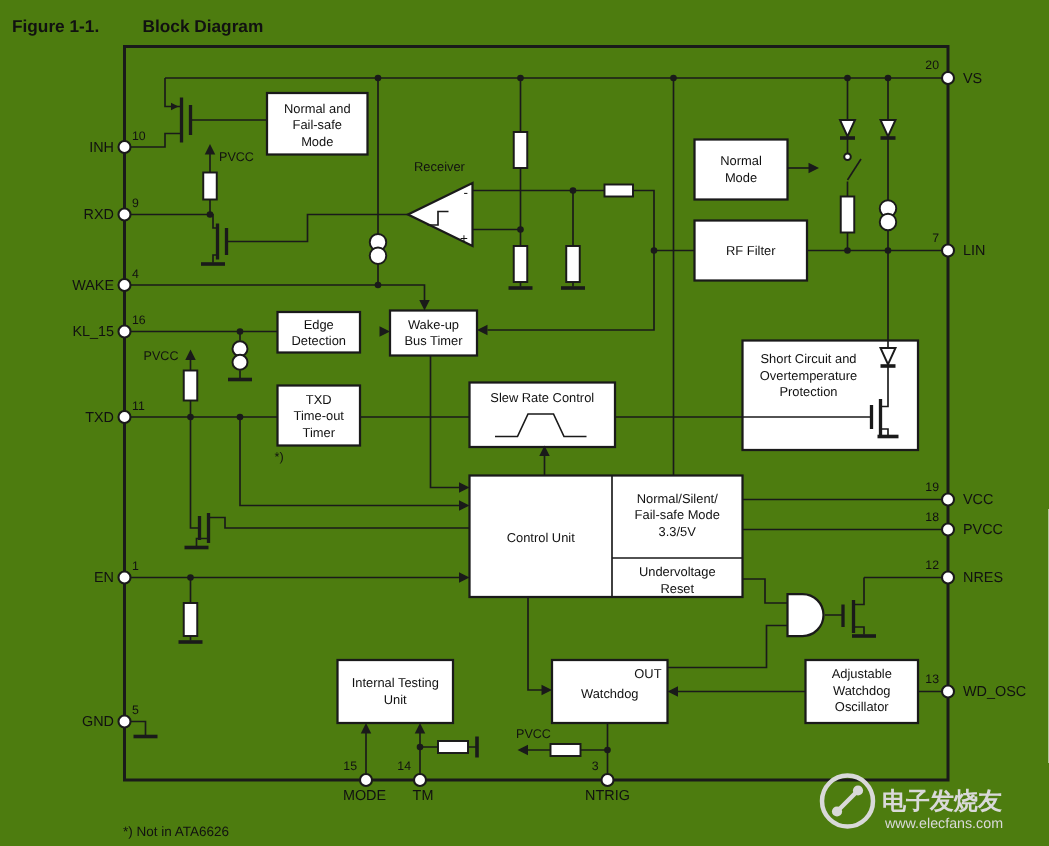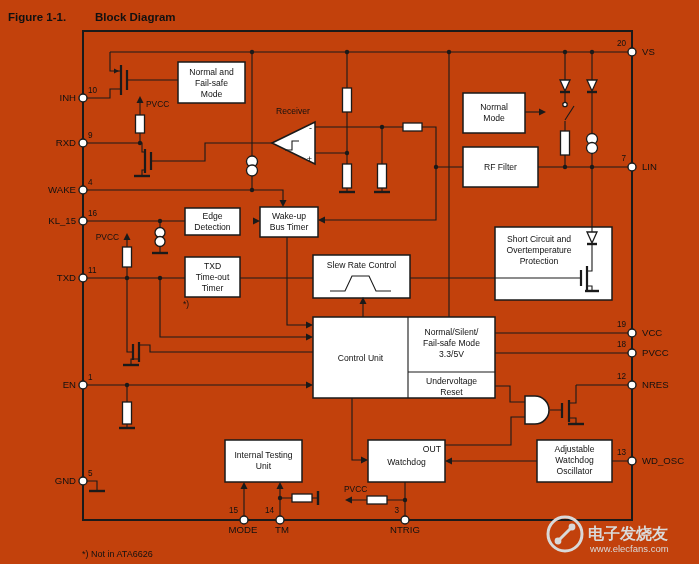--- a/index.html
+++ b/index.html
@@ -1,16 +1,16 @@
 <!DOCTYPE html>
 <html><head>
 <meta charset="utf-8">
 <style>
   html,body{margin:0;padding:0;background:#ffffff;}
-  .page{position:relative;width:699px;height:564px;background:#c2410c;font-family:"Liberation Sans",sans-serif;}
+  .page{position:relative;width:699px;height:564px;background:#4d7c0f;font-family:"Liberation Sans",sans-serif;}
   svg{position:absolute;left:0;top:0;}
   text{fill:#111111;font-family:"Liberation Sans",sans-serif;}
   .t-fig{font-size:11.5px;font-weight:bold;}
   .t-box{font-size:8.6px;}
   .t-pin{font-size:9.6px;}
   .t-num{font-size:8.2px;}
   .t-sm{font-size:8.4px;}
   .t-note{font-size:9px;}
   .t-sign{font-size:9px;}
   .wm{fill:#d9d9d9;}

